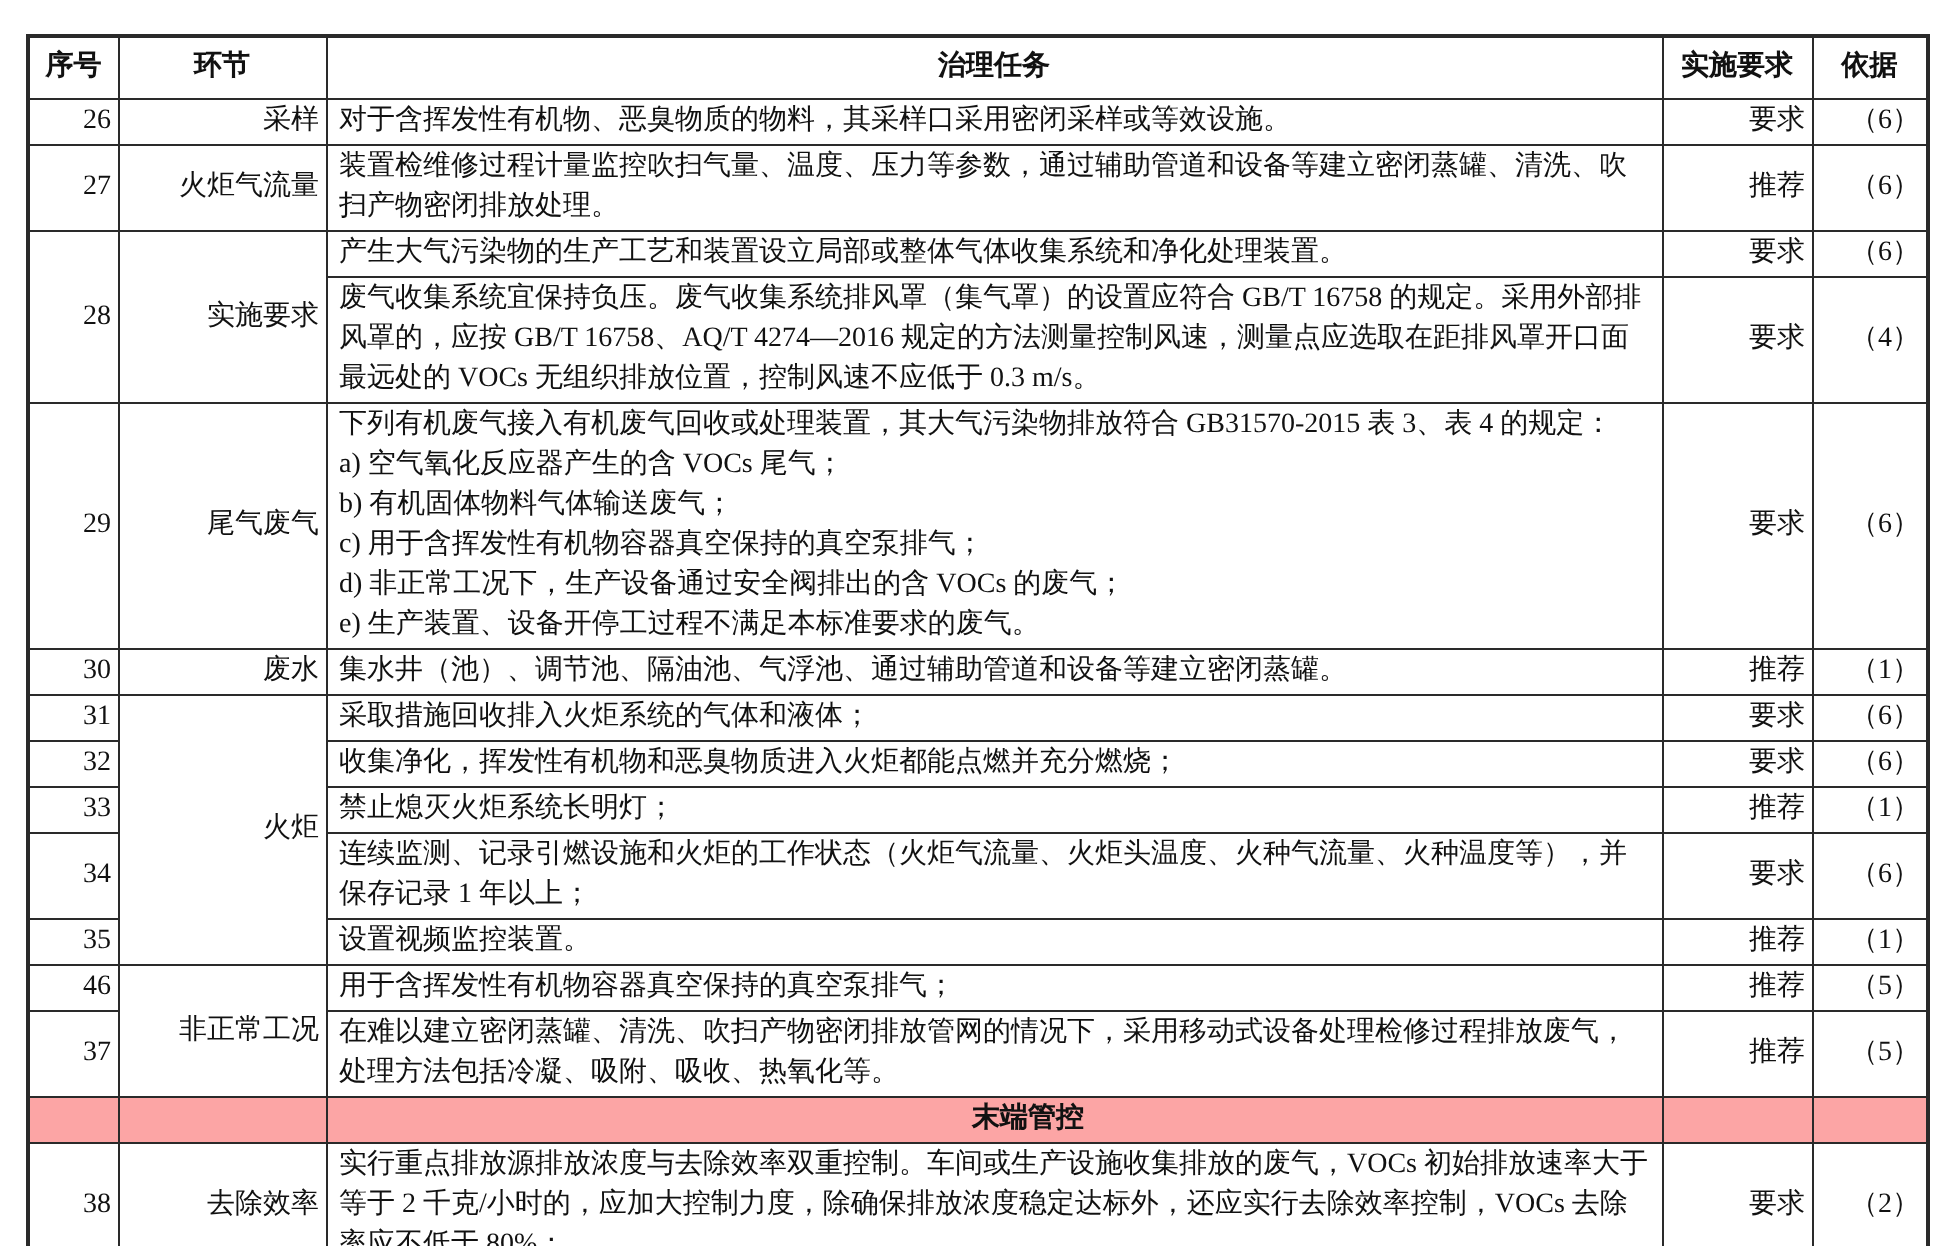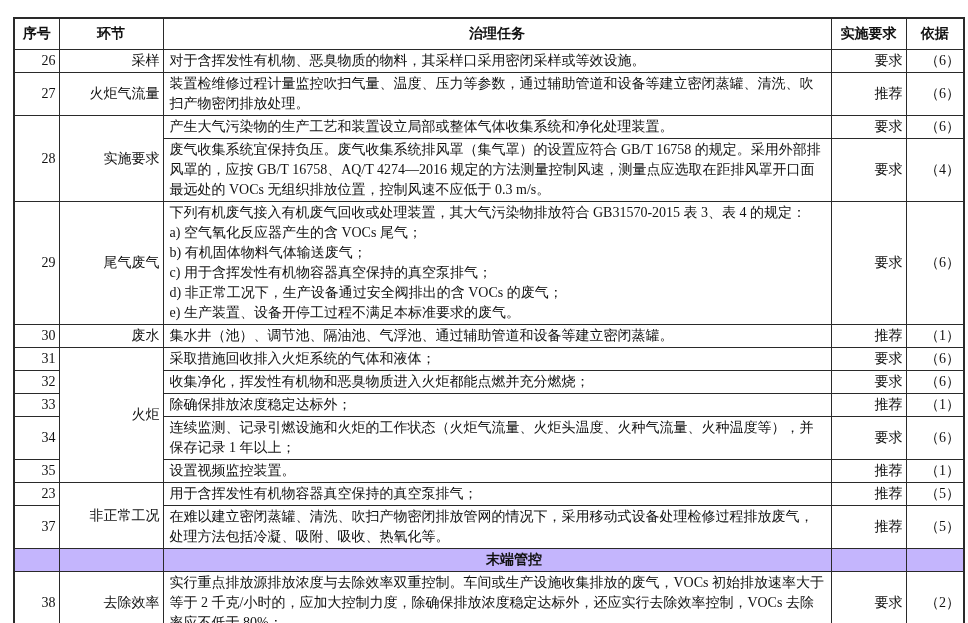--- a/index.html
+++ b/index.html
@@ -30,21 +30,21 @@
     text-align:center;
     padding:2px;
   }
   td.seq,td.stage,td.req,td.basis{text-align:right;}
   td.task{
     text-align:left;
     padding:1px 6px;
     white-space:pre-line;
   }
   tr.section td{
-    background:#c4b5fd;
+    background:#fca5a5;
     height:19px;
     padding-left:40px;
   }
   tr.section td.task{
     text-align:center;
     font-weight:bold;
     white-space:normal;
   }
 </style>
 </head>
@@ -122,38 +122,38 @@
           <td class="basis">（6）</td>
         </tr>
         <tr>
           <td class="seq">32</td>
           <td class="task">收集净化，挥发性有机物和恶臭物质进入火炬都能点燃并充分燃烧；</td>
           <td class="req">要求</td>
           <td class="basis">（6）</td>
         </tr>
         <tr>
           <td class="seq">33</td>
-          <td class="task">除确保排放浓度稳定达标外；</td>
+          <td class="task">禁止熄灭火炬系统长明灯；</td>
           <td class="req">推荐</td>
           <td class="basis">（1）</td>
         </tr>
         <tr>
           <td class="seq">34</td>
           <td class="task">连续监测、记录引燃设施和火炬的工作状态（火炬气流量、火炬头温度、火种气流量、火种温度等），并保存记录 1 年以上；</td>
           <td class="req">要求</td>
           <td class="basis">（6）</td>
         </tr>
         <tr>
           <td class="seq">35</td>
           <td class="task">设置视频监控装置。</td>
           <td class="req">推荐</td>
           <td class="basis">（1）</td>
         </tr>
         <tr>
-          <td class="seq">23</td>
+          <td class="seq">46</td>
           <td rowspan="2" class="stage">非正常工况</td>
           <td class="task">用于含挥发性有机物容器真空保持的真空泵排气；</td>
           <td class="req">推荐</td>
           <td class="basis">（5）</td>
         </tr>
         <tr>
           <td class="seq">37</td>
           <td class="task">在难以建立密闭蒸罐、清洗、吹扫产物密闭排放管网的情况下，采用移动式设备处理检修过程排放废气，处理方法包括冷凝、吸附、吸收、热氧化等。</td>
           <td class="req">推荐</td>
           <td class="basis">（5）</td>

